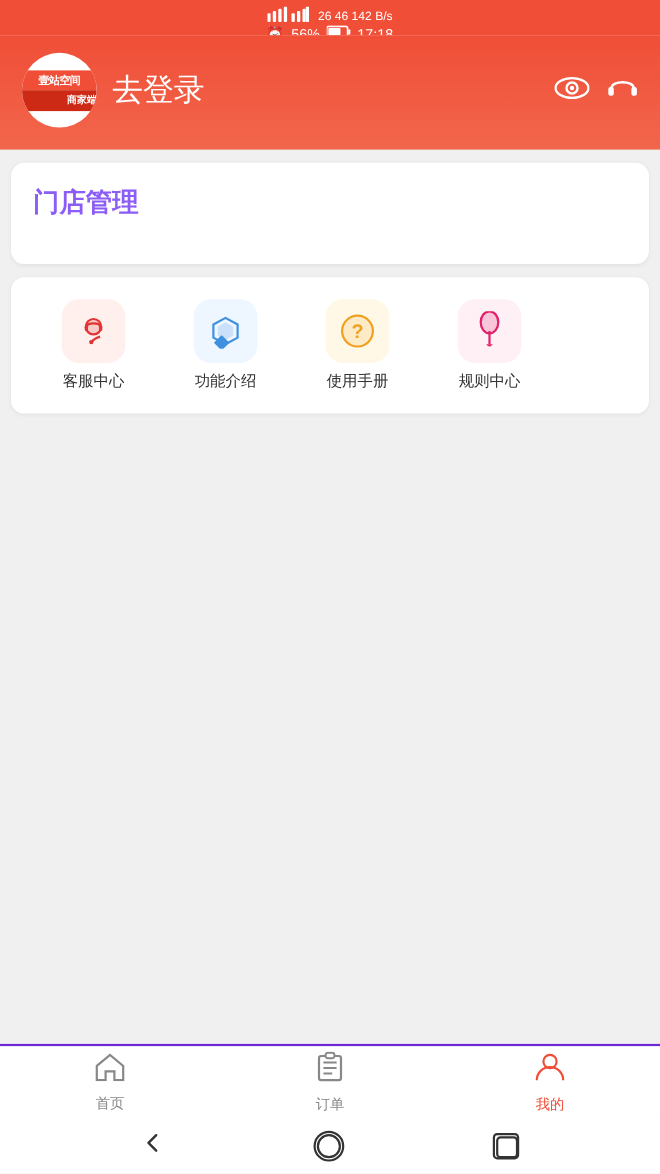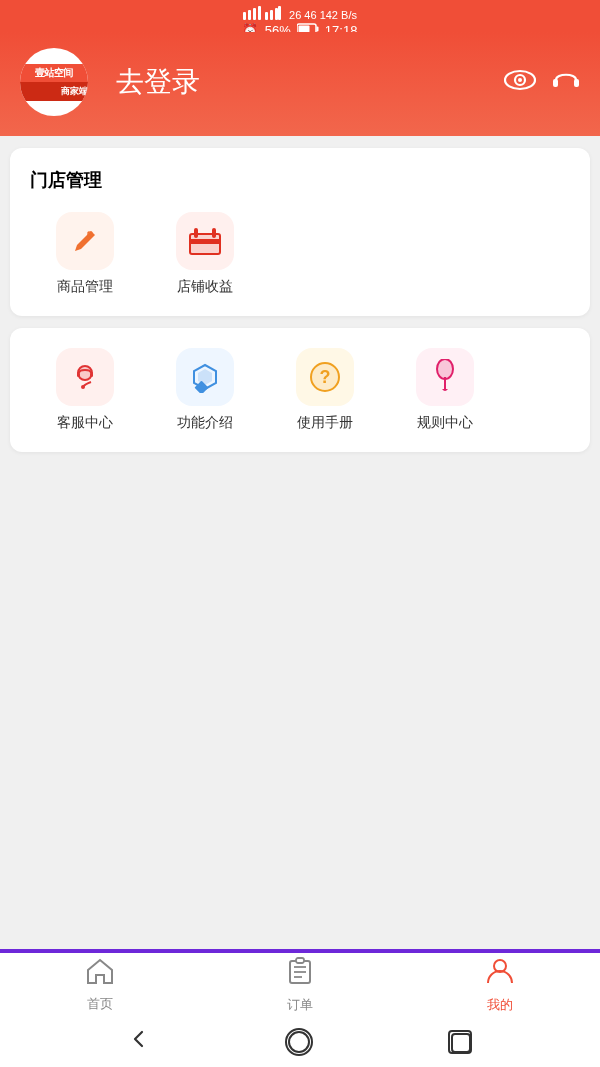--- a/index.html
+++ b/index.html
@@ -33,21 +33,21 @@
       background: linear-gradient(to bottom, #f04e37, #f26b50);
       padding: 16px 20px 40px 20px;
       display: flex;
       align-items: center;
       justify-content: space-between;
       min-height: 120px;
     }
     .header-left {
       display: flex;
       align-items: center;
-      gap: 28px;
+      gap: 14px;
     }
     .logo-badge {
       width: 68px;
       height: 68px;
       background: white;
       border-radius: 50%;
       display: flex;
       flex-direction: column;
       align-items: center;
       justify-content: center;
@@ -99,23 +99,23 @@
 
     
     .card {
       background: white;
       border-radius: 12px;
       margin: 12px 10px;
       padding: 20px;
       box-shadow: 0 1px 4px rgba(0,0,0,0.06);
     }
     .card-title {
-      font-size: 18px;
+      font-size: 24px;
       font-weight: bold;
-      color: #000000;
+      color: #8b5cf6;
       margin-bottom: 20px;
     }
 
     
     .grid-2 {
       display: flex;
       flex-wrap: wrap;
       gap: 10px;
     }
     .grid-4 {
@@ -148,21 +148,21 @@
 
     .grid-item-label {
       font-size: 14px;
       color: #333;
       text-align: center;
     }
 
     
     .bottom-nav {
       background: white;
-      border-top: 4px solid #6d28d9;
+      border-top: 2px solid #6d28d9;
       display: flex;
       height: 68px;
     }
     .nav-item {
       flex: 1;
       display: flex;
       flex-direction: column;
       align-items: center;
       justify-content: center;
       gap: 4px;
@@ -260,47 +260,20 @@
         <rect x="22" y="13" width="5" height="8" rx="2" fill="white"></rect>
       </svg>
     </span>
   </div>
 </div>
 
 <div class="main-content">
 
   <div class="card">
     <div class="card-title">门店管理</div>
-    <div class="grid-2">
-
-      <div class="grid-item">
-        <div class="icon-box orange-light">
-          <svg width="32" height="32" viewBox="0 0 32 32" fill="none">
-            <path d="M26 10L22 6L8 20l-2 6 6-2z" fill="#f07030"></path>
-            <circle cx="21" cy="9" r="3" fill="#f07030" opacity="0.7"></circle>
-            <path d="M19 7l4 4" stroke="#f07030" stroke-width="1.5"></path>
-          </svg>
-        </div>
-        <span class="grid-item-label">商品管理</span>
-      </div>
-
-      <div class="grid-item">
-        <div class="icon-box red-light">
-          <svg width="34" height="30" viewBox="0 0 34 30" fill="none">
-            <rect x="2" y="8" width="30" height="20" rx="2" fill="#e03020" opacity="0.15"></rect>
-            <rect x="2" y="8" width="30" height="20" rx="2" stroke="#e03020" stroke-width="2"></rect>
-            <rect x="2" y="13" width="30" height="5" fill="#e03020"></rect>
-            <rect x="6" y="2" width="4" height="10" rx="2" fill="#e03020"></rect>
-            <rect x="24" y="2" width="4" height="10" rx="2" fill="#e03020"></rect>
-          </svg>
-        </div>
-        <span class="grid-item-label">店铺收益</span>
-      </div>
-
-    </div>
   </div>
 
   <div class="card">
     <div class="grid-4">
 
 
       <div class="grid-item">
         <div class="icon-box red-light">
           <svg width="32" height="32" viewBox="0 0 32 32" fill="none">
             <circle cx="16" cy="12" r="7" fill="#e03535" opacity="0.2"></circle>

